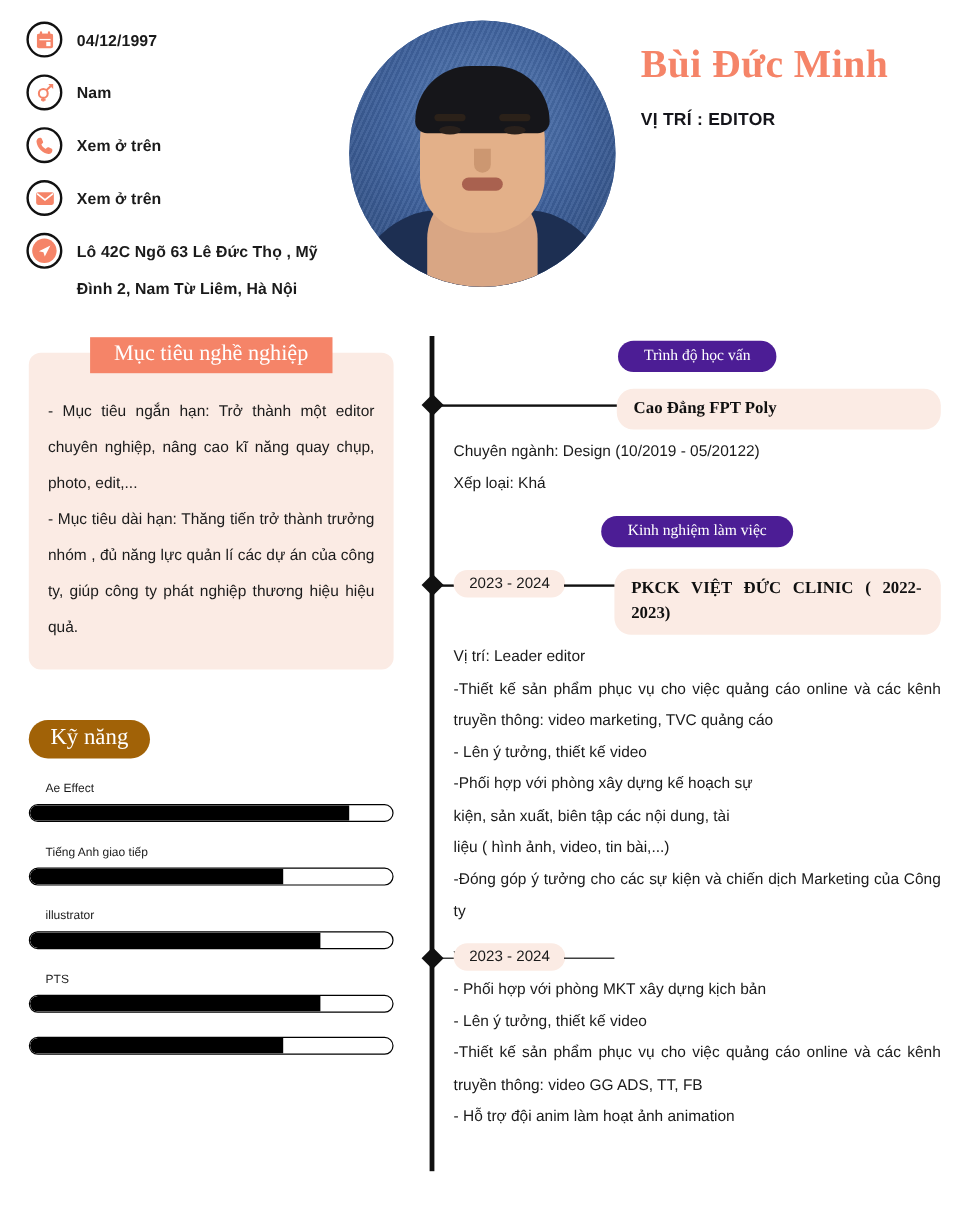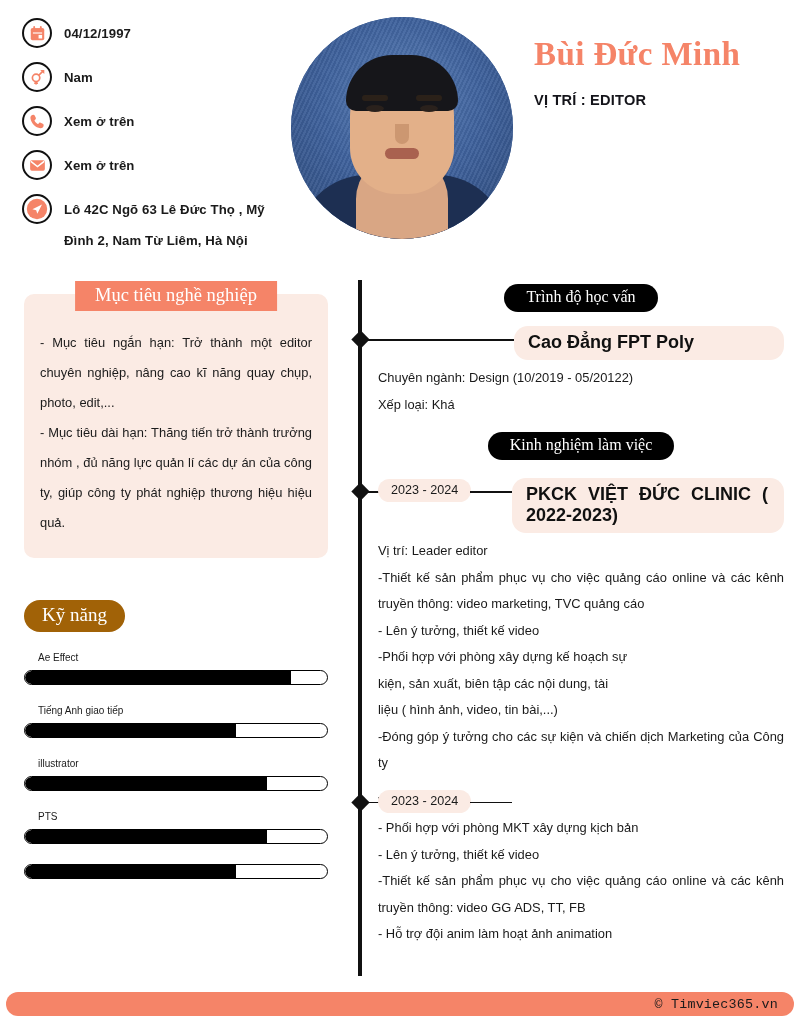--- a/index.html
+++ b/index.html
@@ -258,24 +258,24 @@
     position: absolute;
     left: 10px;
     top: 18px;
     bottom: 8px;
     width: 4px;
     background: #111;
   }
 
   .section-pill {
     display: inline-block;
-    background: #000000;
+    background: #4c1d95;
     color: #fff;
     font-family: "Liberation Serif", "DejaVu Serif", serif;
-    font-size: 16px;
+    font-size: 13px;
     border-radius: 20px;
     padding: 4px 22px 6px 22px;
     white-space: nowrap;
   }
 
   .pill-center { text-align: center; padding-left: 14px; }
 
   .entry { position: relative; }
 
   .marker {
@@ -298,27 +298,28 @@
     border-radius: 12px;
     font-size: 12.6px;
     color: #1a1a1a;
     padding: 4px 13px 5px 13px;
     white-space: nowrap;
   }
 
   .title-chip {
     background: #FBEBE4;
     border-radius: 14px;
-    font-size: 18px;
+    font-size: 14px;
     font-weight: bold;
     color: #101010;
     padding: 6px 16px 7px 14px;
     line-height: 21px;
     text-align: justify;
     text-align-last: left;
+    font-family: Liberation Serif, serif;
   }
 
   .entry-body {
     font-size: 12.9px;
     line-height: 26.5px;
     color: #1a1a1a;
     margin: 5px 16px 0 30px;
   }
   .entry-body p { margin: 0; }
   .entry-body p.justified {
@@ -550,17 +551,14 @@
           <p>- Lên ý tưởng, thiết kế video</p>
           <p class="justified">-Thiết kế sản phẩm phục vụ cho việc quảng cáo online và các kênh truyền thông: video GG ADS, TT, FB</p>
           <p>- Hỗ trợ đội anim làm hoạt ảnh animation</p>
         </div>
       </div>
 
     </div>
 
   </div>
 
-  <div class="footer">
-    <span class="footer-text">© Timviec365.vn</span>
-  </div>
 
 </div>
 
 </body></html>

